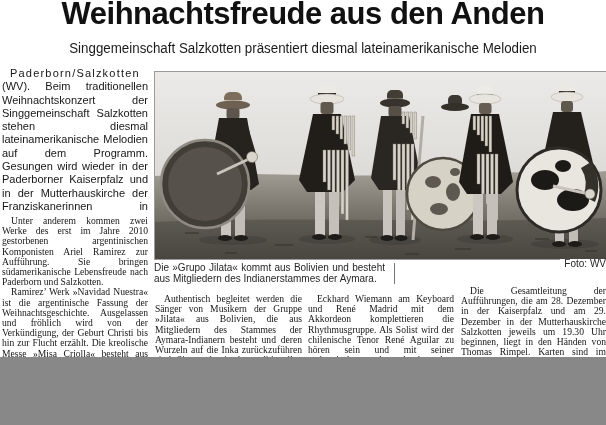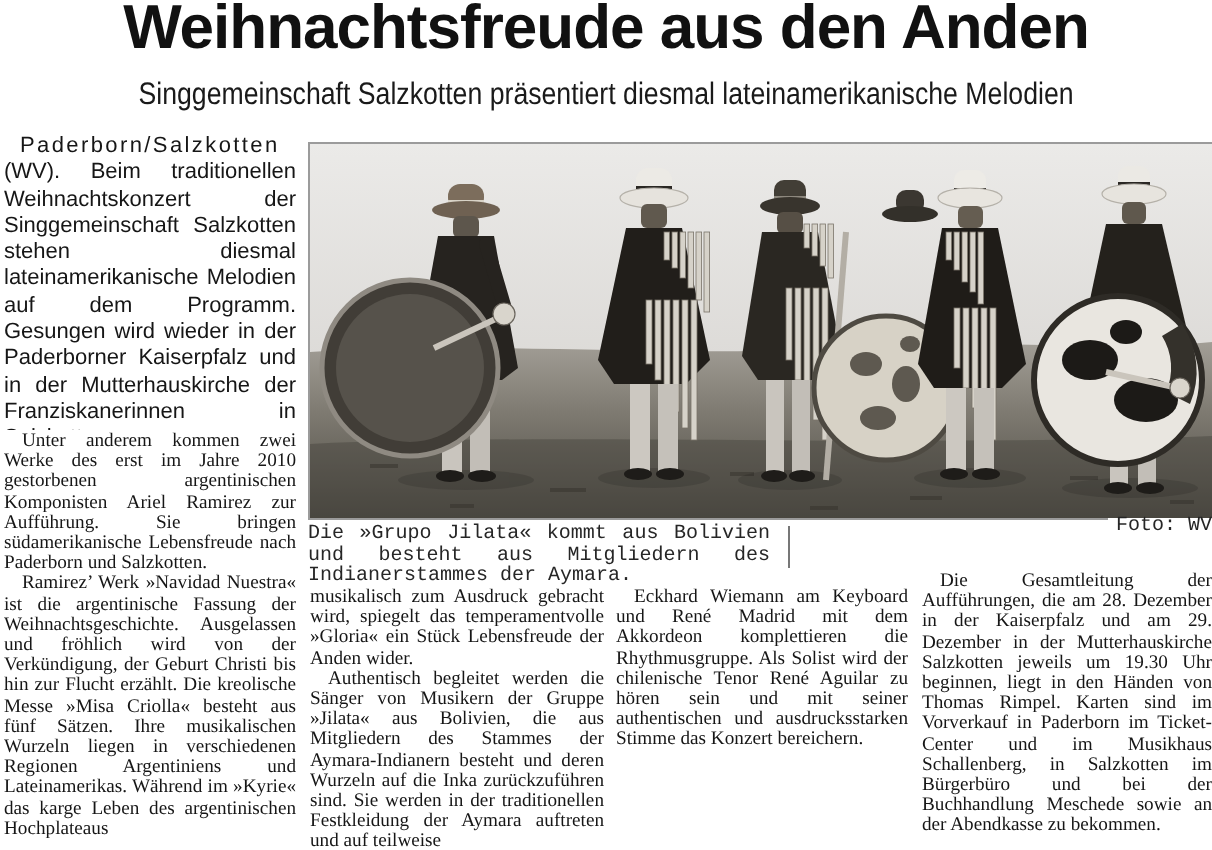--- a/index.html
+++ b/index.html
@@ -1,17 +1,17 @@
 <!DOCTYPE html>
 <html lang="de"><head>
 <meta charset="utf-8">
 <style>
   html,body{margin:0;padding:0;background:#888;}
   .page{
-    position:relative;width:606px;height:425px;margin:0 auto;
+    position:relative;width:606px;height:357px;margin:0 auto;
     background:#ffffff;overflow:hidden;
     font-family:"Liberation Sans",sans-serif;color:#1c1c1c;
   }
   
   .headline{
     position:absolute;top:-6px;left:0;width:606px;margin:0;
     font-size:31px;font-weight:700;letter-spacing:-0.5px;
     text-align:center;line-height:40px;color:#111;
   }
   .subheadline{
@@ -43,21 +43,21 @@
   .col4s{left:461px;top:286px;width:145px;height:131px;}
   
   .photo-frame{
     position:absolute;left:154px;top:71px;width:451px;height:187px;
     border:1px solid #9b9b9b;box-sizing:content-box;background:#ddd;
   }
   .photo-frame svg{display:block;}
   
   .caption-row{
     position:absolute;left:154px;top:263px;width:452px;height:25px;
-    display:flex;font-size:10px;line-height:10.6px;color:#262626;font-family:Liberation Mono, monospace;
+    display:flex;font-size:10px;line-height:10.6px;color:#262626;
   }
   .cap-left{width:231px;text-align:justify;}
   .cap-rule{width:0;border-left:1px solid #777;height:21px;margin:0 8px 0 9px;}
   .cap-right{flex:1;position:relative;text-align:justify;}
   .cap-credit{position:absolute;right:0;bottom:18px;background:#fff;padding-left:4px;}
 </style>
 </head>
 <body>
 
 <div class="page">
@@ -238,21 +238,20 @@
 
   <div class="caption-row">
     <div class="cap-left">Die »Grupo Jilata« kommt aus Bolivien und besteht aus Mitgliedern des Indianerstammes der Aymara.</div>
     <div class="cap-rule"></div>
     <div class="cap-right">
       <span class="cap-credit">Foto: WV</span>
     </div>
   </div>
 
   <div class="serif-col col2s">
-    <p>musikalisch zum Ausdruck gebracht wird, spiegelt das temperamentvolle »Gloria« ein Stück Lebensfreude der Anden wider.</p>
     <p class="indent">Authentisch begleitet werden die Sänger von Musikern der Gruppe »Jilata« aus Bolivien, die aus Mitgliedern des Stammes der Aymara-Indianern besteht und deren Wurzeln auf die Inka zurückzuführen sind. Sie werden in der traditionellen Festkleidung der Aymara auftreten und auf teilweise</p>
   </div>
   <div class="serif-col col3s">
     <p class="indent">Eckhard Wiemann am Keyboard und René Madrid mit dem Akkordeon komplettieren die Rhythmusgruppe. Als Solist wird der chilenische Tenor René Aguilar zu hören sein und mit seiner authentischen und ausdrucksstarken Stimme das Konzert bereichern.</p>
   </div>
   <div class="serif-col col4s">
     <p class="indent">Die Gesamtleitung der Aufführungen, die am 28. Dezember in der Kaiserpfalz und am 29. Dezember in der Mutterhauskirche Salzkotten jeweils um 19.30 Uhr beginnen, liegt in den Händen von Thomas Rimpel. Karten sind im Vorverkauf in Paderborn im Ticket-Center und im Musikhaus Schallenberg, in Salzkotten im Bürgerbüro und bei der Buchhandlung Meschede sowie an der Abendkasse zu bekommen.</p>
   </div>
 
 </div>

